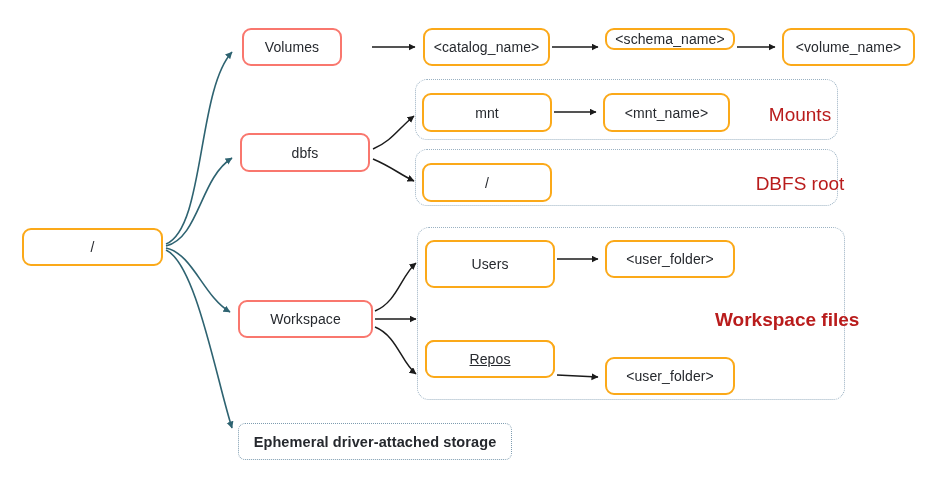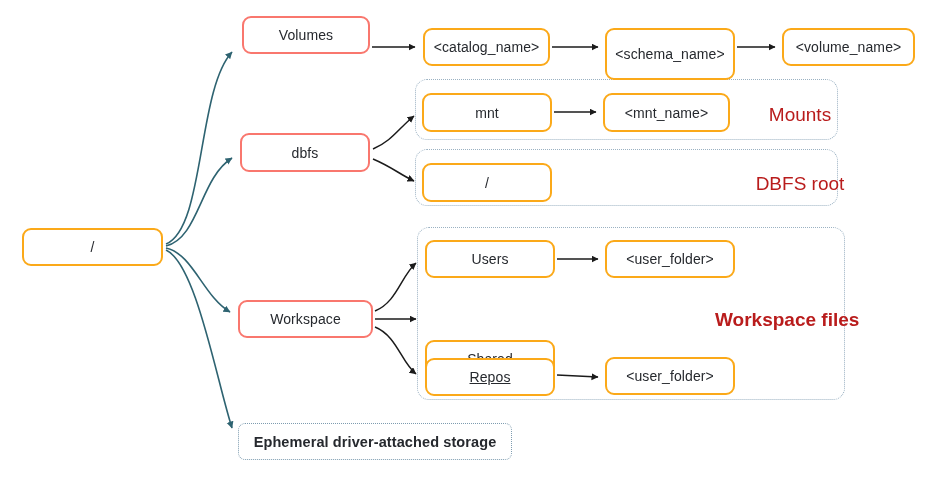--- a/index.html
+++ b/index.html
@@ -94,32 +94,32 @@
   <div class="group" style="left:415px; top:79px; width:423px; height:61px;"></div>
   <div class="group" style="left:415px; top:149px; width:423px; height:57px;"></div>
   <div class="group" style="left:417px; top:227px; width:428px; height:173px;"></div>
 
   <div class="glabel" style="left:745px; top:104px; width:110px;">Mounts</div>
   <div class="glabel" style="left:745px; top:173px; width:110px;">DBFS root</div>
   <div class="glabel" style="left:715px; top:309px; width:140px;font-weight:bold;">Workspace files</div>
 
   <div class="node orange" style="left:22px; top:228px; width:141px; height:38px;">/</div>
 
-  <div class="node red" style="left:242px; top:16px; width:128px; height:38px;">Volumes</div>
+  <div class="node red" style="left:242px; top:28px; width:100px; height:38px;">Volumes</div>
   <div class="node orange" style="left:423px; top:28px; width:127px; height:38px;">&lt;catalog_name&gt;</div>
-  <div class="node orange" style="left:605px; top:28px; width:130px; height:52px;">&lt;schema_name&gt;</div>
+  <div class="node orange" style="left:605px; top:28px; width:130px; height:22px;">&lt;schema_name&gt;</div>
   <div class="node orange" style="left:782px; top:28px; width:133px; height:38px;">&lt;volume_name&gt;</div>
 
   <div class="node red" style="left:240px; top:133px; width:130px; height:39px;">dbfs</div>
   <div class="node orange" style="left:603px; top:93px; width:127px; height:39px;">&lt;mnt_name&gt;</div>
   <div class="node orange" style="left:422px; top:93px; width:130px; height:39px;">mnt</div>
   <div class="node orange" style="left:422px; top:163px; width:130px; height:39px;">/</div>
 
   <div class="node red" style="left:238px; top:300px; width:135px; height:38px;">Workspace</div>
-  <div class="node orange" style="left:425px; top:240px; width:130px; height:38px;">Users</div>
+  <div class="node orange" style="left:425px; top:240px; width:130px; height:48px;">Users</div>
   <div class="node orange" style="left:605px; top:240px; width:130px; height:38px;">&lt;user_folder&gt;</div>
   <div class="node orange" style="left:425px; top:300px; width:130px; height:37px;margin-top:40px;">Shared</div>
-  <div class="node orange" style="left:425px; top:358px; width:130px; height:38px;text-decoration:underline;">Repos</div>
+  <div class="node orange" style="left:425px; top:340px; width:130px; height:38px;text-decoration:underline;">Repos</div>
   <div class="node orange" style="left:605px; top:357px; width:130px; height:38px;">&lt;user_folder&gt;</div>
 
   <div class="node dashedbox" style="left:238px; top:423px; width:274px; height:37px;">Ephemeral driver-attached storage</div>
 
 </div>
 
 </body></html>

